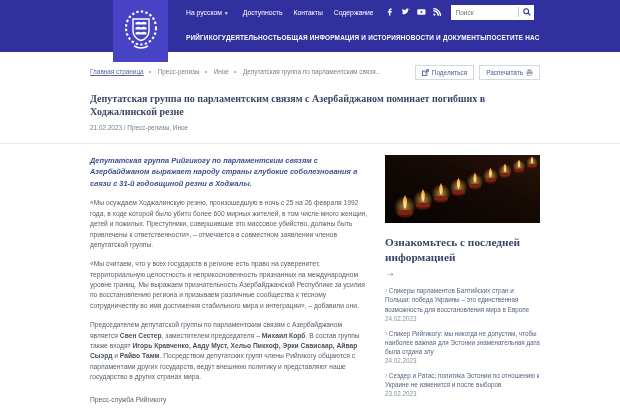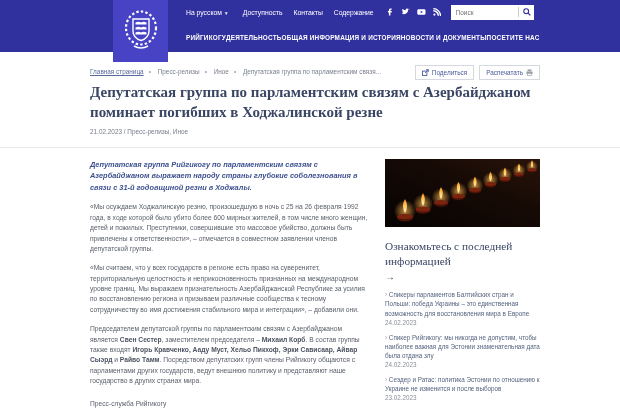--- a/index.html
+++ b/index.html
@@ -34,40 +34,40 @@
   .breadcrumb { font-size:6.4px; color:#7a8090; padding-top:3px; }
   .crumb-wrap .crumb { color:#7a8090; text-decoration:none; }
   .crumb-wrap:first-child .crumb { color:#5a689c; text-decoration:underline; }
   .crumb-wrap:not(:last-of-type)::after { content:"\2022"; margin:0 5px; color:#9aa0ac; }
   .actions { display:flex; gap:5px; }
   .act-btn { display:flex; align-items:center; gap:3px; background:#fff;
     border:1px solid #d5d8df; font-size:6.4px; color:#4a5a9a; padding:3px 6px;
     font-family:"Liberation Sans", sans-serif; cursor:pointer; }
 
   
-  .title { margin:3px 80px 0 90px; width:460px;
+  .title { margin:12px 80px 0 90px; width:460px;
     font-family:"Liberation Serif", serif; font-weight:bold;
-    font-size:15px; line-height:1.3; color:#3A4664; }
+    font-size:10px; line-height:1.3; color:#3A4664; }
   .meta { margin:6px 0 0 90px; font-size:6.4px; color:#757b88; }
   .divider { margin-top:12px; border-top:1px solid #e7e8ec; width:620px; }
 
   
   .content { display:flex; margin:11px 80px 0 90px; gap:17px; }
   .col-main { width:278px; }
   .col-side { width:155px; }
 
   .lead { font-size:7.4px; font-weight:bold; color:#3B4F8F; line-height:1.55; margin-bottom:9px;font-style:italic; }
   .body-p { font-size:6.7px; color:#585e68; line-height:1.55; margin-bottom:9px; }
   .body-p strong { color:#4b5260; }
   .contact { margin-top:12px; font-size:6.7px; color:#585e68; line-height:1.7; }
   .contact-line { white-space:nowrap; }
 
   
   .side-img { width:155px; height:68px; display:block; }
-  .side-head { margin-top:12px; font-family:"Liberation Serif", serif; font-weight:normal;
+  .side-head { margin-top:12px; font-family:"Liberation Serif", serif; font-weight:bold;
     font-size:11.3px; line-height:1.3; color:#3A4664; text-decoration:none; display:block; }
   .side-arrow { display:block; color:#3A4664; font-size:10px; margin:3px 0 8px 0; text-decoration:none; }
   .news-item { margin-bottom:7px; }
   .news-link { font-size:6.3px; color:#55637f; line-height:1.45; text-decoration:none; display:block; }
   .news-link::before { content:"\203A\00a0"; color:#9aa0ac; }
   .news-date { font-size:6.3px; color:#8a8f99; margin-top:1px; }
 </style>
 </head>
 <body>
 

